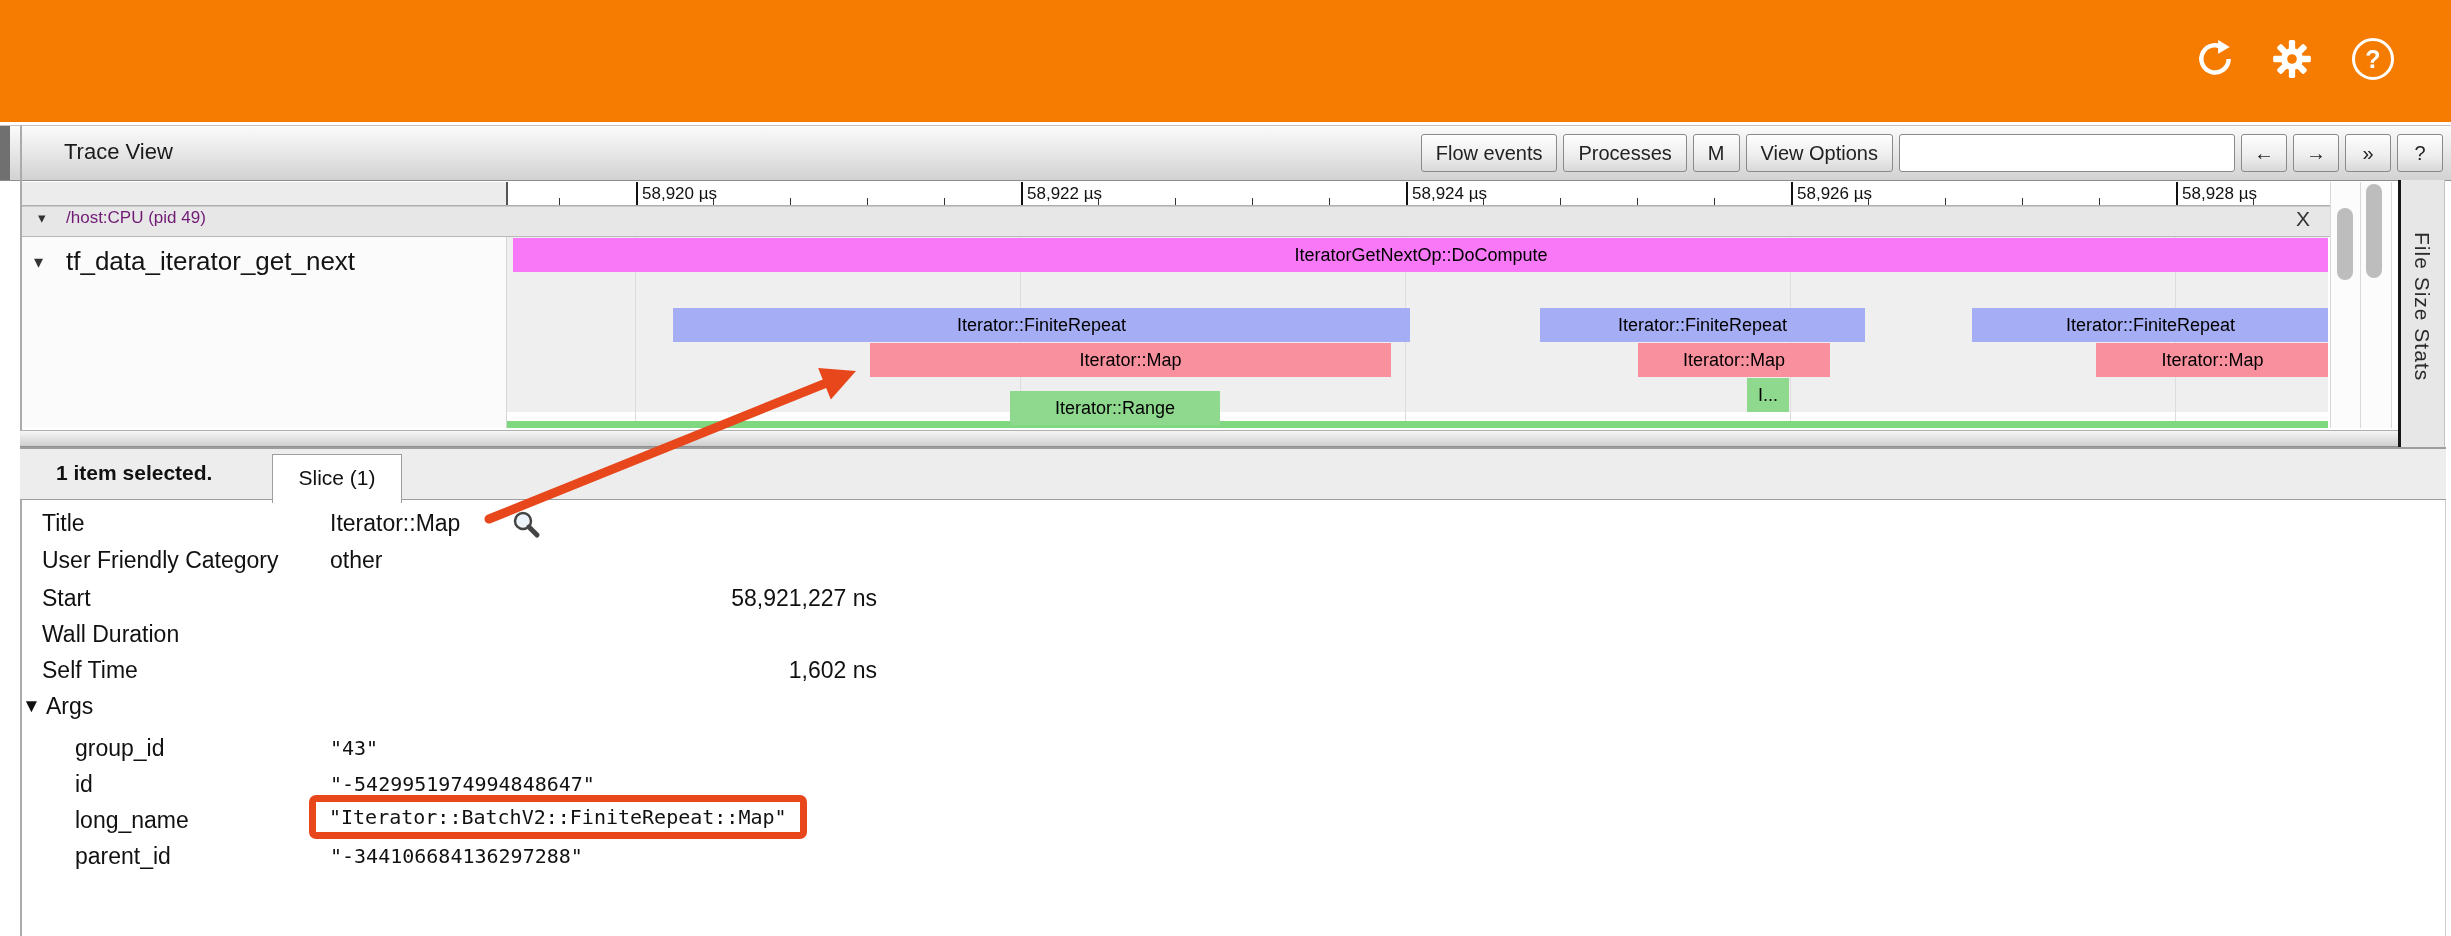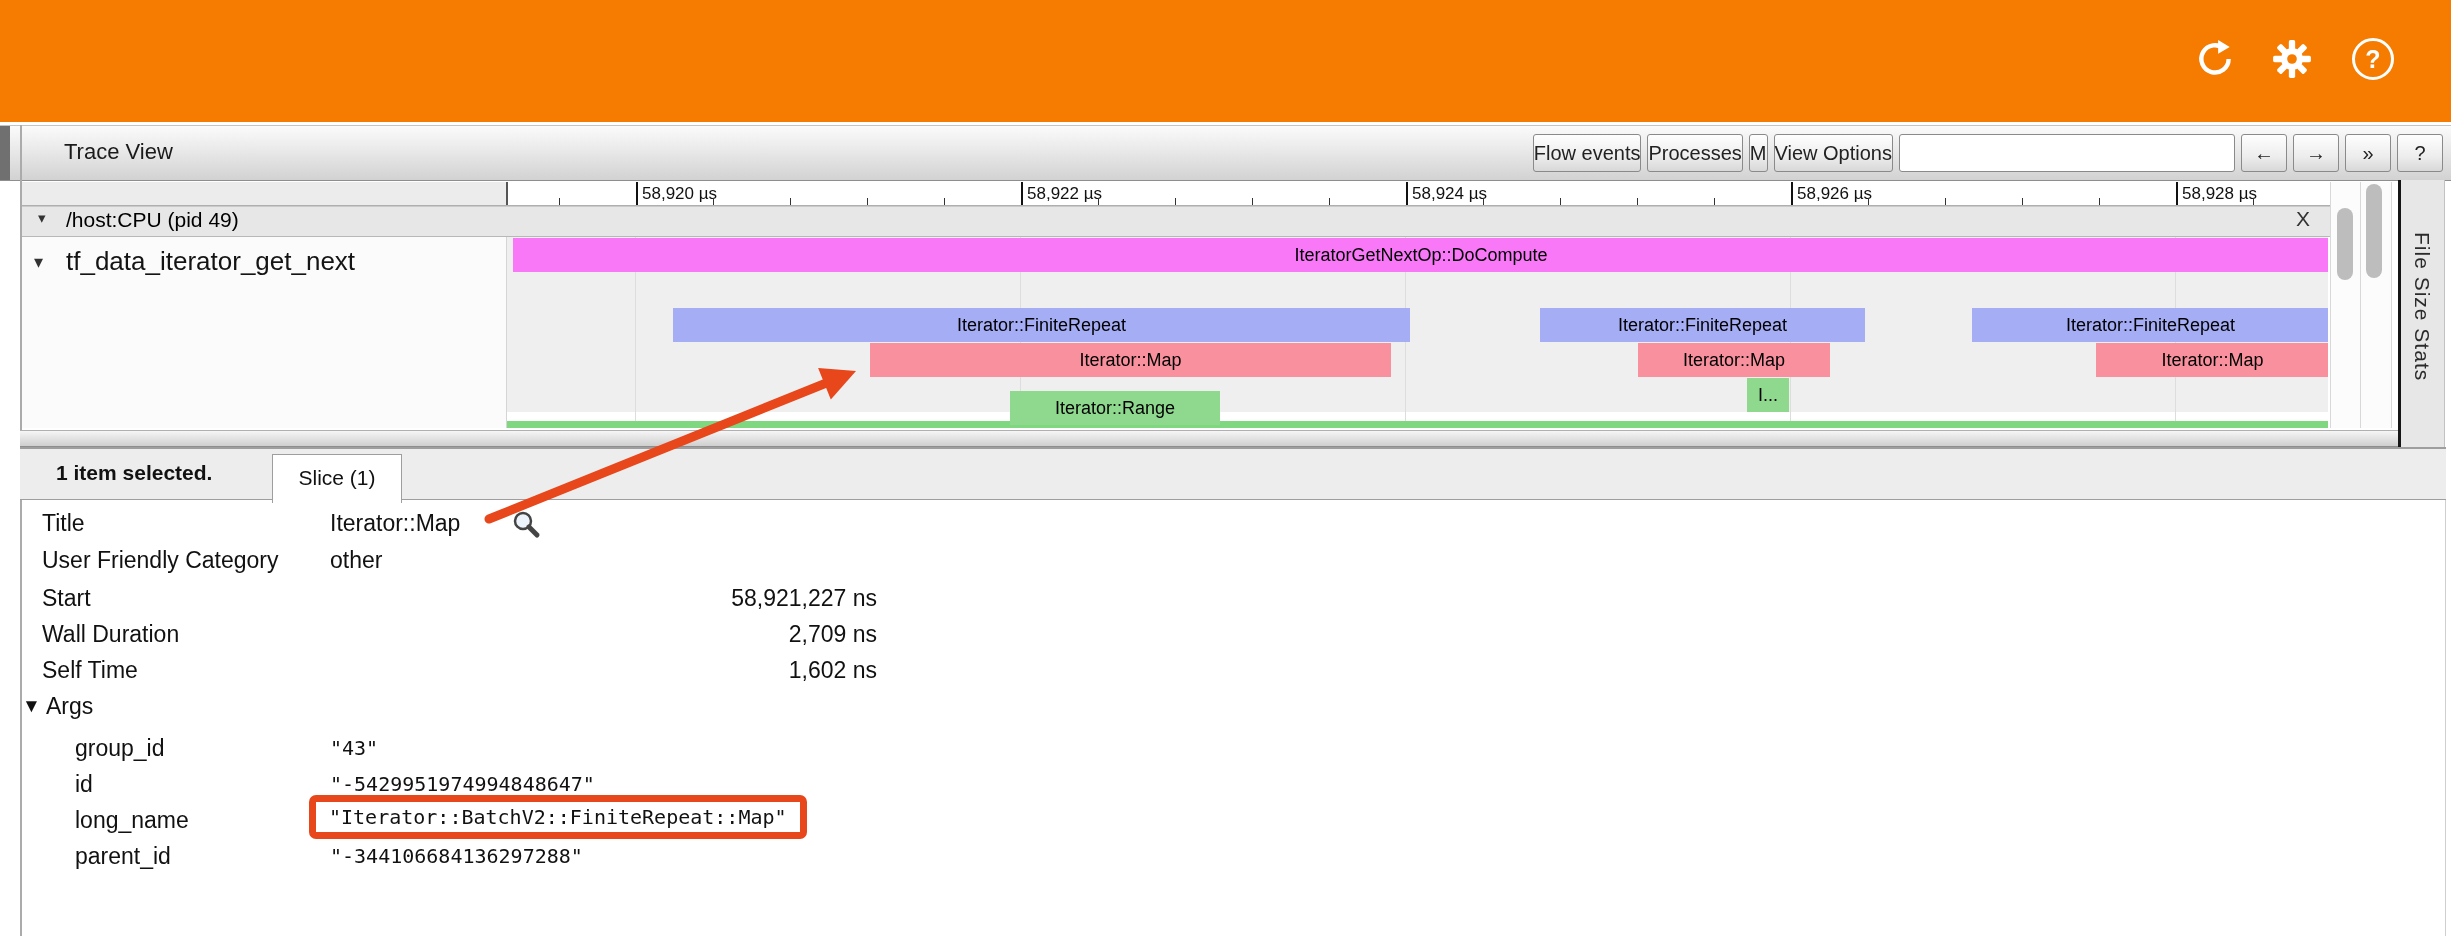--- a/index.html
+++ b/index.html
@@ -19,41 +19,41 @@
   #help-circle{left:2352px;width:36px;height:36px;border:3px solid #fff;border-radius:50%;
                color:#fff;font-size:25px;font-weight:bold;text-align:center;line-height:36px;}
   
   #tv-toolbar{position:absolute;left:0;top:125px;width:2451px;height:56px;box-sizing:border-box;
               background:linear-gradient(#FBFBFB,#E9E9E9 45%,#D2D2D2);
               border-top:1px solid #C4C4C4;border-bottom:1px solid #8E8E8E;}
   #toolbar-notch{position:absolute;left:0;top:0;width:10px;height:54px;background:#707070;}
   #tv-title{position:absolute;left:64px;top:13px;font-size:22px;color:#1a1a1a;}
   #tv-controls{position:absolute;right:8px;top:8px;display:flex;align-items:center;gap:6px;}
   .grp{display:flex;align-items:center;gap:6px;}
-  .tv-btn{height:38px;line-height:36px;padding:0 0;font-size:20px;color:#222;box-sizing:border-box;
+  .tv-btn{height:38px;line-height:36px;padding:0 14px;font-size:20px;color:#222;box-sizing:border-box;
           background:linear-gradient(#FEFEFE,#EDEDED 60%,#D8D8D8);border:1px solid #8A8A8A;
           border-radius:3px;cursor:pointer;white-space:nowrap;}
   .tv-btn.nav{width:46px;padding:0;text-align:center;}
   #tv-search{width:336px;height:38px;box-sizing:border-box;border:1px solid #8A8A8A;border-radius:3px;
              background:#fff;font-size:20px;padding:0 8px;font-family:"Liberation Sans",sans-serif;}
   
   .v-border{position:absolute;width:2px;background:#ABABAB;}
   
   #ruler-left{position:absolute;left:22px;top:182px;width:484px;height:23px;background:#ECECEC;}
   #ruler{position:absolute;left:506px;top:182px;width:1822px;height:23px;background:#fff;
          border-left:2px solid #555;box-sizing:border-box;cursor:ew-resize;}
   .tick-major{position:absolute;top:0;width:2px;height:23px;background:#111;}
   .tick-minor{position:absolute;top:16px;width:1px;height:7px;background:#333;}
   .tick-label{position:absolute;top:0;line-height:23px;font-size:17px;color:#111;white-space:nowrap;}
   #ruler-sep{position:absolute;left:22px;top:205px;width:2308px;height:1px;background:#AFAFAF;}
   
   #proc-header{position:absolute;left:22px;top:206px;width:2308px;height:31px;box-sizing:border-box;
                background:#E7E7E7;border-top:1px solid #CACACA;border-bottom:1px solid #B8B8B8;}
   #proc-header .caret{position:absolute;left:16px;top:2px;font-size:15px;color:#333;cursor:pointer;}
-  #proc-header .plabel{position:absolute;left:44px;top:1px;font-size:21px;color:#000000;}
+  #proc-header .plabel{position:absolute;left:44px;top:1px;font-size:17px;color:#701a75;}
   #proc-close{position:absolute;right:12px;top:0;width:30px;height:28px;text-align:center;
               font-size:21px;color:#333;cursor:pointer;}
   
   #track-panel{position:absolute;left:22px;top:237px;width:484px;height:191px;background:#FBFBFB;}
   #thread-caret{position:absolute;left:34px;top:251px;font-size:18px;color:#333;cursor:pointer;}
   #thread-label{position:absolute;left:66px;top:246px;font-size:26px;color:#141414;}
   #canvas{position:absolute;left:506px;top:237px;width:1822px;height:191px;background:#EFEFEF;
           border-left:1px solid #D5D5D5;box-sizing:border-box;overflow:hidden;}
   .gridline{position:absolute;top:0;width:1px;height:184px;background:#DDDDDD;}
   #canvas-white-band{position:absolute;left:0;top:175px;width:1822px;height:9px;background:#fff;}
@@ -240,21 +240,20 @@
         <div class="drow" style="top: 42px;">
           <div class="dlabel">User Friendly Category</div>
           <div class="dvalue">other</div>
         </div>
         <div class="drow" style="top: 80px;">
           <div class="dlabel">Start</div>
           <div class="dvalue right">58,921,227 ns</div>
         </div>
         <div class="drow" style="top: 116px;">
           <div class="dlabel">Wall Duration</div>
-          <div class="dvalue right">2,709 ns</div>
         </div>
         <div class="drow" style="top: 152px;">
           <div class="dlabel">Self Time</div>
           <div class="dvalue right">1,602 ns</div>
         </div>
       </div>
     <div class="drow" style="top:188px;">
       <span class="args-tri">▼</span>
       <span class="args-word">Args</span>
     </div>

